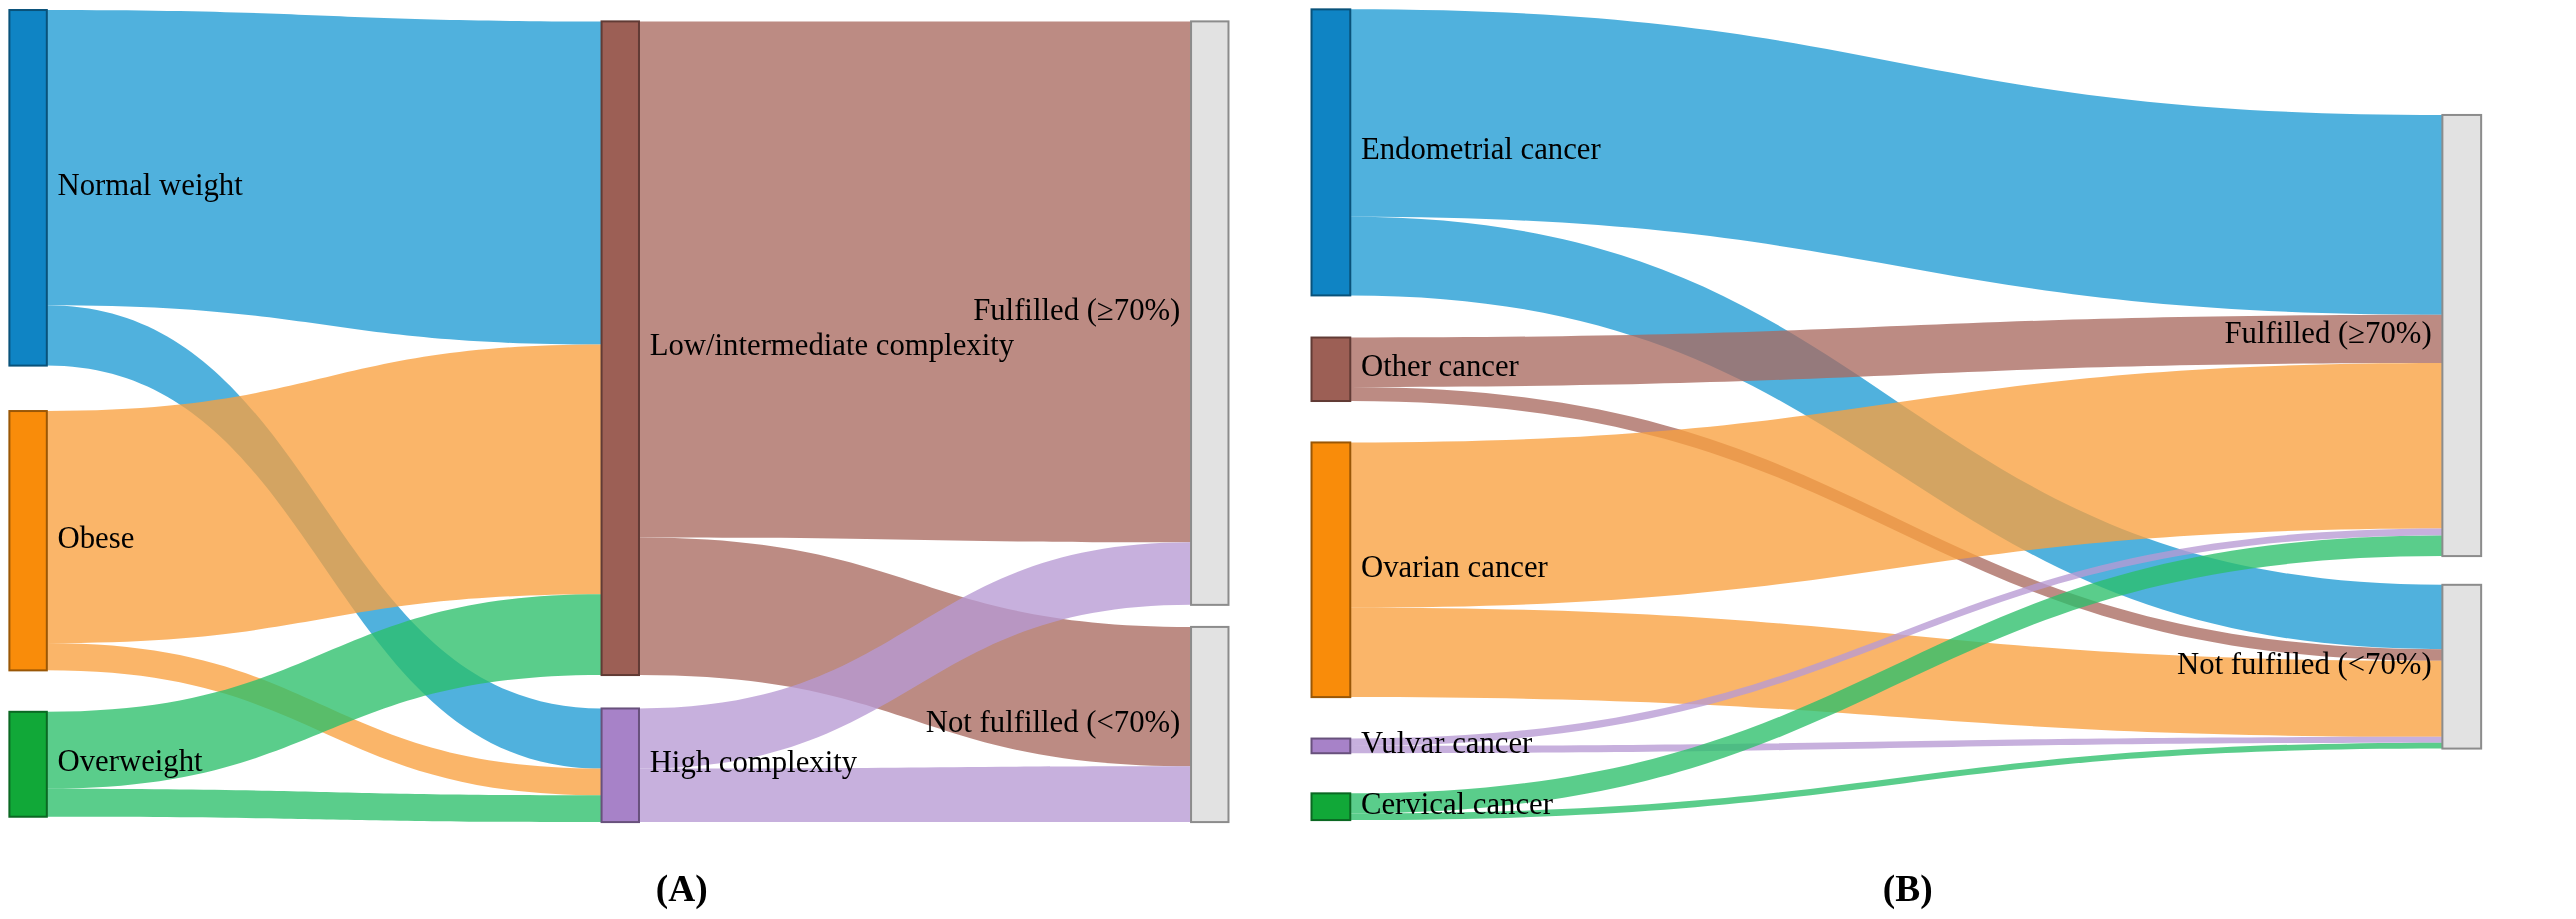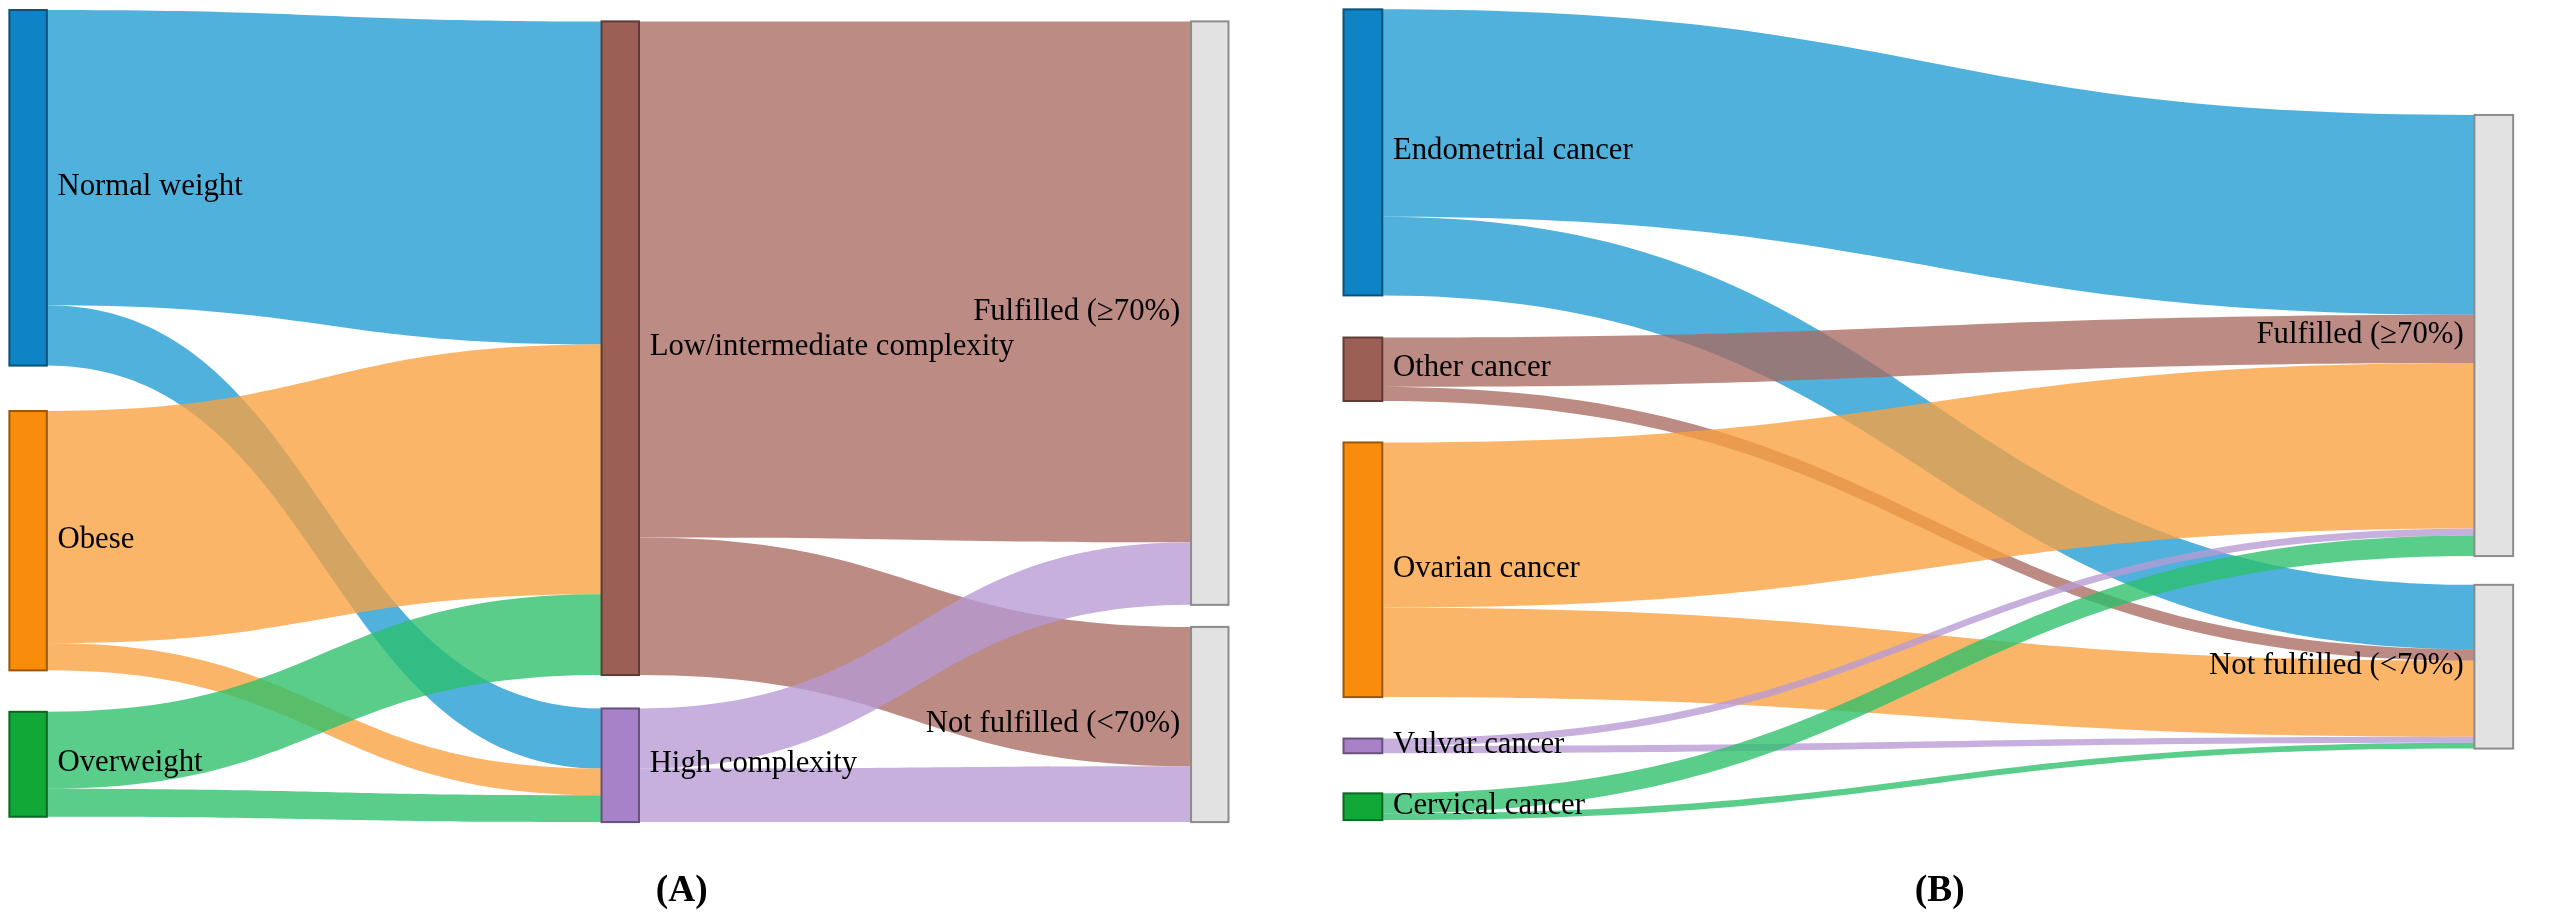--- a/index.html
+++ b/index.html
@@ -1,20 +1,20 @@
 <!DOCTYPE html>
 <html style="font-size:10.7px"><head>
 <meta charset="utf-8">
 <style>
   html,body{margin:0;padding:0;background:#ffffff;}
   body{width:2576px;height:919px;font-family:"Liberation Serif",serif;overflow:hidden;}
   .canvas{position:relative;width:2576px;height:919px;background:#fff;}
   .panel{position:absolute;top:0;height:919px;}
   #panel-a{left:0;width:1288px;}
-  #panel-b{left:1288px;width:1288px;}
+  #panel-b{left:1256px;width:1288px;}
   svg{display:block;}
   .node-label{font-family:"Liberation Serif",serif;font-size:46px;fill:#000;dominant-baseline:middle;}
   .node-label.right{text-anchor:end;}
   .panel-caption{font-family:"Liberation Serif",serif;font-size:56px;font-weight:bold;fill:#000;text-anchor:middle;}
   .nrect{stroke-width:3px;}
 </style>
 </head>
 <body>
 
 <div class="canvas">

